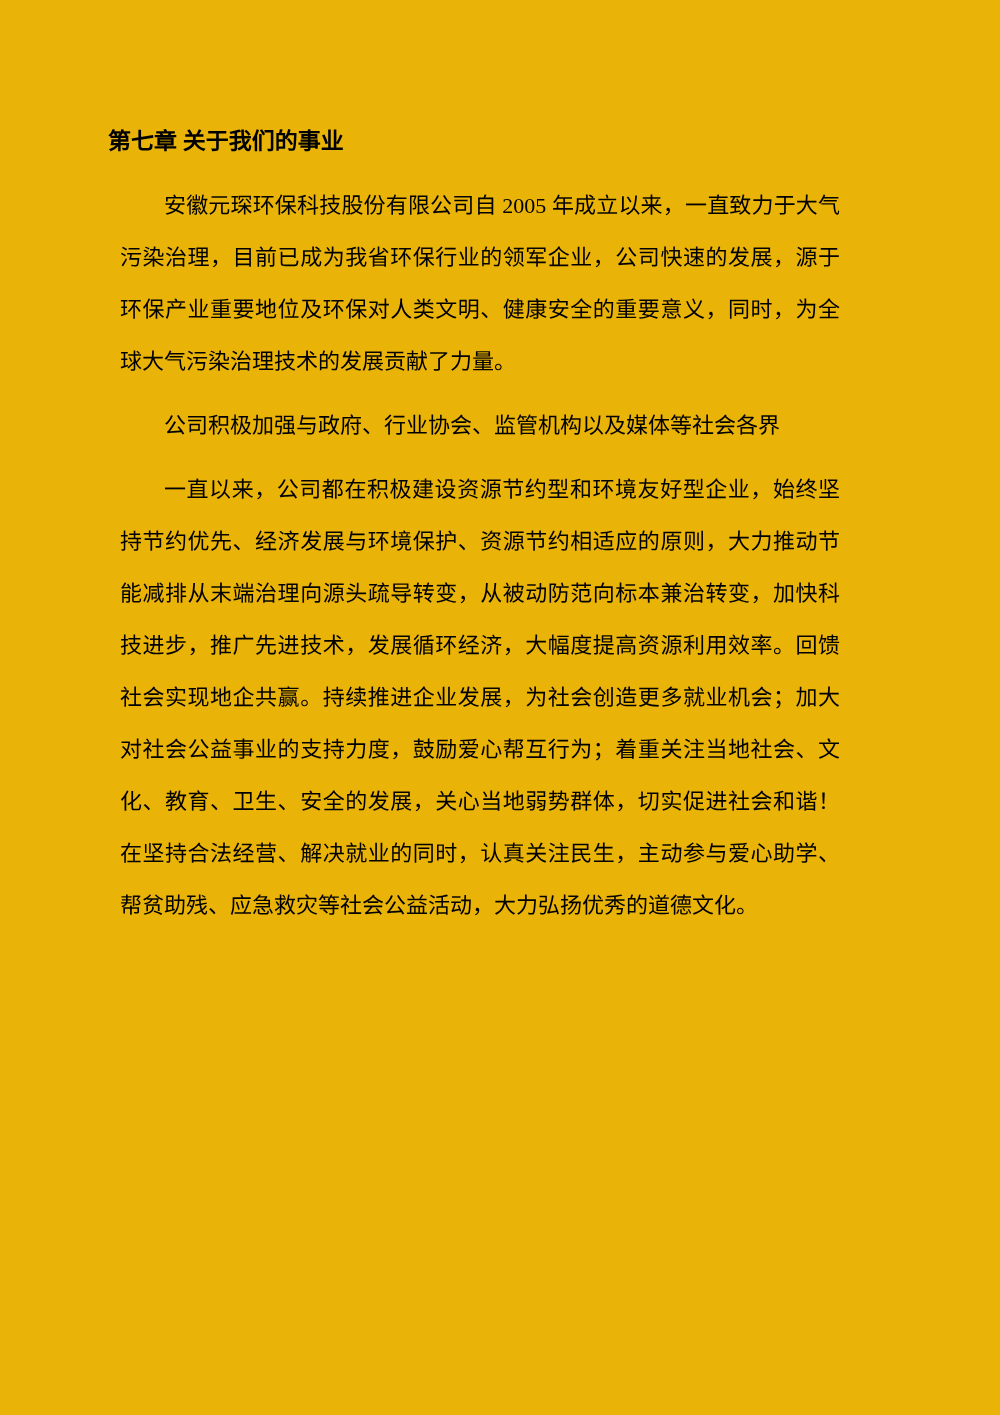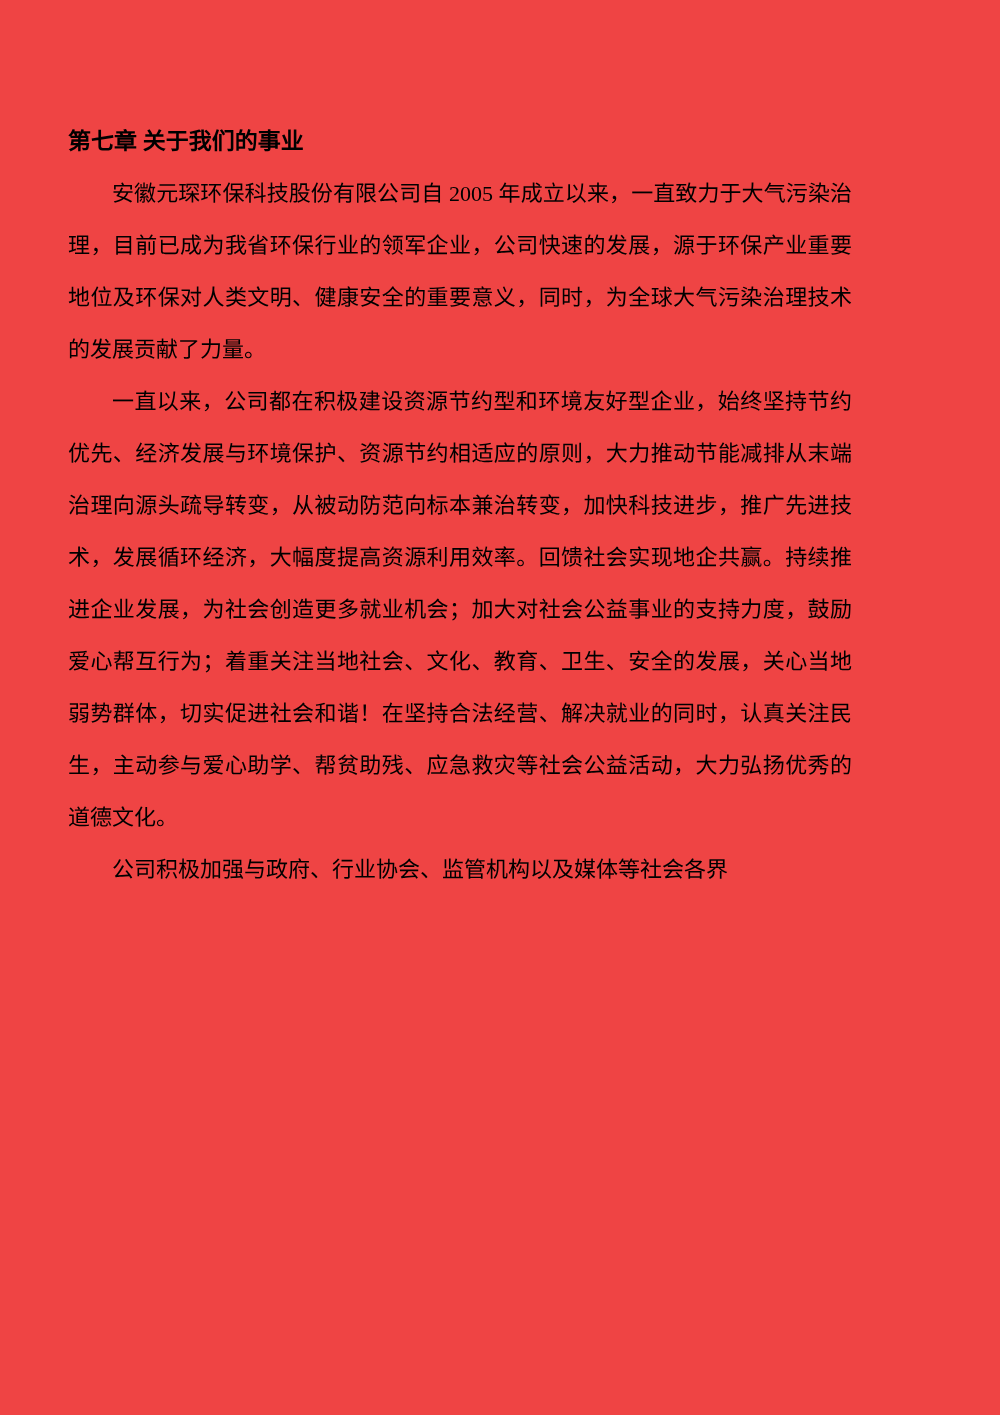--- a/index.html
+++ b/index.html
@@ -11,40 +11,40 @@
     width: 1000px;
     height: 1415px;
     overflow: hidden;
     font-family: "Liberation Serif", "DejaVu Serif", serif;
     color: #000000;
   }
   .doc-page {
     box-sizing: border-box;
     width: 1000px;
     height: 1415px;
-    padding: 116px 148px 0 68px;
-    background: #ef4444;
+    padding: 116px 148px 0 108px;
+    background: #eab308;
   }
   .doc-title {
     font-size: 23px;
     font-weight: bold;
     line-height: 52px;
     margin: 0;
     white-space: pre-wrap;
   }
   .doc-paragraph {
     font-size: 22px;
     line-height: 52px;
-    margin: 0;
+    margin: 12px;
     text-indent: 2em;
     text-align: justify;
     word-break: break-all;
   }
 </style>
 </head>
 <body>
 
 <div class="doc-page">
   <h1 class="doc-title">第七章 关于我们的事业</h1>
   <p class="doc-paragraph">安徽元琛环保科技股份有限公司自 2005 年成立以来，一直致力于大气污染治理，目前已成为我省环保行业的领军企业，公司快速的发展，源于环保产业重要地位及环保对人类文明、健康安全的重要意义，同时，为全球大气污染治理技术的发展贡献了力量。</p>
+  <p class="doc-paragraph">公司积极加强与政府、行业协会、监管机构以及媒体等社会各界</p>
   <p class="doc-paragraph">一直以来，公司都在积极建设资源节约型和环境友好型企业，始终坚持节约优先、经济发展与环境保护、资源节约相适应的原则，大力推动节能减排从末端治理向源头疏导转变，从被动防范向标本兼治转变，加快科技进步，推广先进技术，发展循环经济，大幅度提高资源利用效率。回馈社会实现地企共赢。持续推进企业发展，为社会创造更多就业机会；加大对社会公益事业的支持力度，鼓励爱心帮互行为；着重关注当地社会、文化、教育、卫生、安全的发展，关心当地弱势群体，切实促进社会和谐！在坚持合法经营、解决就业的同时，认真关注民生，主动参与爱心助学、帮贫助残、应急救灾等社会公益活动，大力弘扬优秀的道德文化。</p>
-  <p class="doc-paragraph">公司积极加强与政府、行业协会、监管机构以及媒体等社会各界</p>
 </div>
 
 </body></html>

